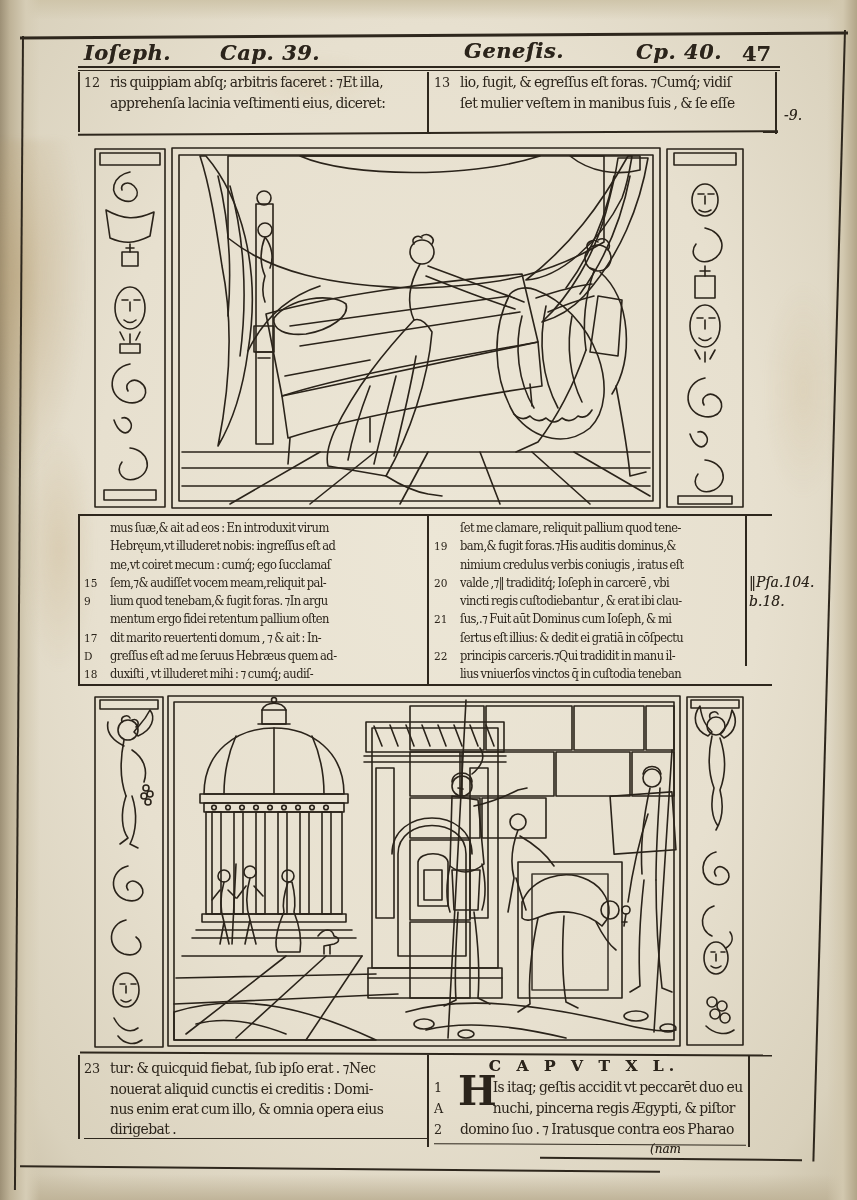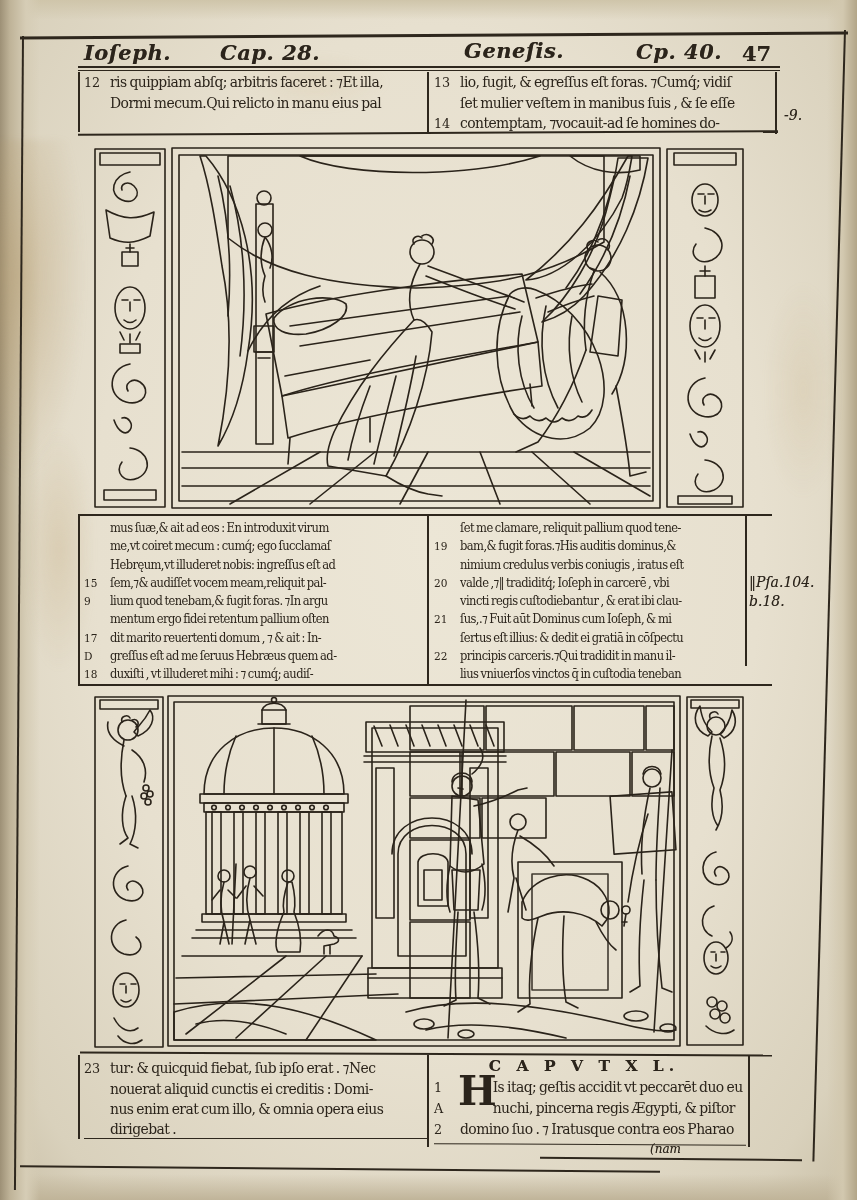--- a/index.html
+++ b/index.html
@@ -108,49 +108,45 @@
   <div class="rule" style="left:427px;top:72px;width:1.6px;height:62px"></div>
   <div class="rule" style="left:775px;top:72px;width:1.6px;height:62px"></div>
   <div class="rule" style="left:78px;top:516px;width:1.6px;height:168px"></div>
   <div class="rule" style="left:427px;top:516px;width:1.6px;height:168px"></div>
   <div class="rule" style="left:745px;top:516px;width:1.6px;height:150px"></div>
   <div class="rule" style="left:78px;top:1055px;width:1.6px;height:84px"></div>
   <div class="rule" style="left:427px;top:1055px;width:1.6px;height:92px"></div>
   <div class="rule" style="left:748px;top:1055px;width:1.6px;height:92px"></div>
 
   <div class="txt hdr" style="left:84px;top:40px">Ioſeph.</div>
-  <div class="txt hdr" style="left:220px;top:40px">Cap. 28.</div>
+  <div class="txt hdr" style="left:220px;top:40px">Cap. 39.</div>
   <div class="txt hdr" style="left:464px;top:38px">Geneſis.</div>
   <div class="txt hdr" style="left:636px;top:39px">Cp. 40.</div>
   <div class="txt pagenum" style="left:742px;top:41px">47</div>
 
   <div class="col size-lg" style="left:84px;top:72px;width:340px">
 
   <div class="tline">
         <span class="vnum">12</span>
         <span class="ttext">ris quippiam abſq; arbitris faceret : ⁊Et illa,</span>
       </div>
       <div class="tline">
         <span class="vnum"></span>
-        <span class="ttext">Dormi mecum.Qui relicto in manu eius pal</span>
+        <span class="ttext">apprehenſa lacinia veſtimenti eius, diceret:</span>
       </div>
     </div>
   <div class="col size-lg" style="left:434px;top:72px;width:344px">
 
   <div class="tline">
         <span class="vnum">13</span>
         <span class="ttext">lio, fugit, &amp; egreſſus eſt foras. ⁊Cumq́; vidiſ</span>
       </div>
       <div class="tline">
         <span class="vnum"></span>
         <span class="ttext">ſet mulier veſtem in manibus ſuis , &amp; ſe eſſe</span>
-      </div>
-      <div class="tline">
-        <span class="vnum">14</span>
-        <span class="ttext">contemptam, ⁊vocauit-ad ſe homines do-</span>
       </div>
     </div>
   <div class="note" style="left:784px;top:106px">-9.</div>
 
   <div class="woodcut" style="left:94px;top:146px;width:652px;height:366px">
 
     <svg class="eng" style="left:0;top:2px" width="72" height="360" viewBox="0 0 72 360">
       <rect x="1" y="1" width="70" height="358" stroke-width="1.4"></rect>
       <rect x="6" y="5" width="60" height="12" fill="url(#ph)" stroke-width="1.2"></rect>
       <path d="M36,24 C18,28 14,46 28,52 C40,57 48,46 40,38 C34,32 26,36 28,42" stroke-width="1.8"></path>
@@ -232,25 +228,25 @@
   </div>
 
   <div class="col size-md" style="left:84px;top:519px;width:340px">
 
   <div class="tline">
         <span class="vnum"></span>
         <span class="ttext">mus ſuæ,&amp; ait ad eos : En introduxit virum</span>
       </div>
       <div class="tline">
         <span class="vnum"></span>
+        <span class="ttext">Hebręum,vt illuderet nobis: ingreſſus eſt ad</span>
+      </div>
+      <div class="tline">
+        <span class="vnum"></span>
         <span class="ttext">me,vt coiret mecum : cumq́; ego ſucclamaſ</span>
-      </div>
-      <div class="tline">
-        <span class="vnum"></span>
-        <span class="ttext">Hebręum,vt illuderet nobis: ingreſſus eſt ad</span>
       </div>
       <div class="tline">
         <span class="vnum">15</span>
         <span class="ttext">ſem,⁊&amp; audiſſet vocem meam,reliquit pal-</span>
       </div>
       <div class="tline">
         <span class="vnum">9</span>
         <span class="ttext">lium quod tenebam,&amp; fugit foras. ⁊In argu</span>
       </div>
       <div class="tline">

